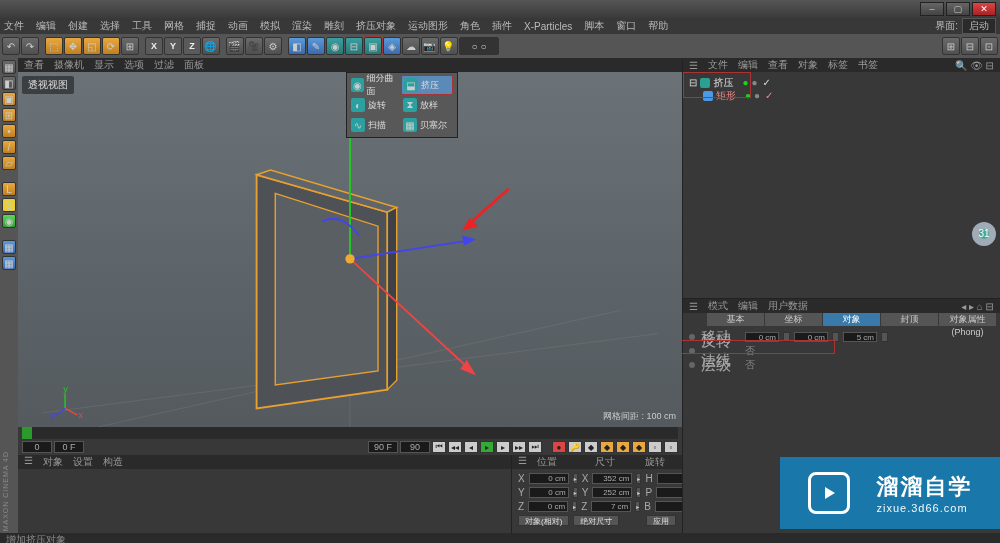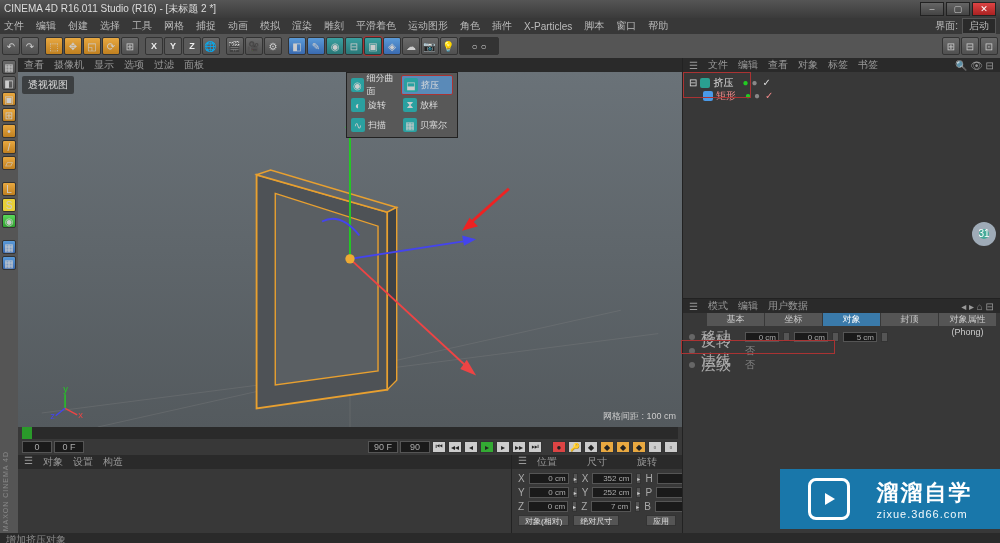--- a/index.html
+++ b/index.html
@@ -90,55 +90,54 @@
   .attr-row { display: flex; align-items: center; gap: 4px; height: 14px; }
   .attr-lab { width: 40px; color: #aaa; font-size:15px;}
   .attr-inp { width: 34px; height: 10px; background: #1a1a1a; border: 1px solid #555; color: #aaa; font-size: 8px; text-align: right; padding: 0 2px;}
   .attr-spin{width:7px;height:10px;background:#555;border:1px solid #333;}
   .dot{width:6px;height:6px;border-radius:50%;background:#666;margin-right:2px;}
   .attr-hl { position:absolute; border:1px solid #a33; }
 
   .status-bar { position: absolute; bottom: 0; left: 0; right: 0; height: 10px; background: #2a2a2a; color: #888; padding: 0 6px; font-size:8px;}
 
   
-  .watermark { position: absolute; right: 0; bottom: 14px; width: 220px; height: 60px; background: rgba(20,130,190,.85); display: flex; align-items: center; justify-content: center; gap: 27px; }
+  .watermark { position: absolute; right: 0; bottom: 14px; width: 220px; height: 72px; background: rgba(20,130,190,.85); display: flex; align-items: center; justify-content: center; gap: 27px; }
   .wm-logo { width: 42px; height: 42px; border: 3px solid #fff; border-radius: 8px; display: flex; align-items: center; justify-content: center; }
   .wm-logo svg { width: 20px; height: 20px; }
   .wm-txt { color: #fff; }
   .wm-big { font-size: 22px; font-weight: bold; letter-spacing: 2px; }
   .wm-small { font-size: 11px; letter-spacing: 1px; opacity:.95;}
 
   .wheel { position:absolute; right:2px; top:220px; width:28px; height:28px;}
   .wheel svg{width:28px;height:28px;}
 </style>
 </head>
 <body>
 
 <div class="title-bar">
-  <span class="title">CINEMA 4D R16.011 Studio (R16) - [未标题 2 *]</span>
   <div class="win-controls">
     <div class="win-btn">–</div>
     <div class="win-btn">▢</div>
     <div class="win-btn win-close">✕</div>
   </div>
 </div>
 
 <div class="menu-bar">
   <span class="menu-item">文件</span>
   <span class="menu-item">编辑</span>
   <span class="menu-item">创建</span>
   <span class="menu-item">选择</span>
   <span class="menu-item">工具</span>
   <span class="menu-item">网格</span>
   <span class="menu-item">捕捉</span>
   <span class="menu-item">动画</span>
   <span class="menu-item">模拟</span>
   <span class="menu-item">渲染</span>
   <span class="menu-item">雕刻</span>
-  <span class="menu-item">平滑着色</span>
+  <span class="menu-item">挤压对象</span>
   <span class="menu-item">运动图形</span>
   <span class="menu-item">角色</span>
   <span class="menu-item">插件</span>
   <span class="menu-item">X-Particles</span>
   <span class="menu-item">脚本</span>
   <span class="menu-item">窗口</span>
   <span class="menu-item">帮助</span>
   <div class="lang-sel">
     <span>界面:</span>
     <span class="box">启动</span>
@@ -317,21 +316,21 @@
           <span>对象</span>
           <span>设置</span>
           <span>构造</span>
         </div>
         <div class="panel-body"></div>
       </div>
       <div class="bot-right">
         <div class="panel-tabs">
           <span>☰</span>
           <span>位置</span>
-          <span style="margin-left:20px">尺寸</span>
+          <span style="margin-left:28px">尺寸</span>
           <span style="margin-left:20px">旋转</span>
         </div>
         <div class="panel-body">
           <div class="coord-row">
             <span class="c-lab">X</span>
               <input class="c-inp" value="0 cm" style="">
               <span class="c-spin">▸</span>
             <span class="c-lab">X</span>
               <input class="c-inp" value="352 cm" style="">
               <span class="c-spin">▸</span>

